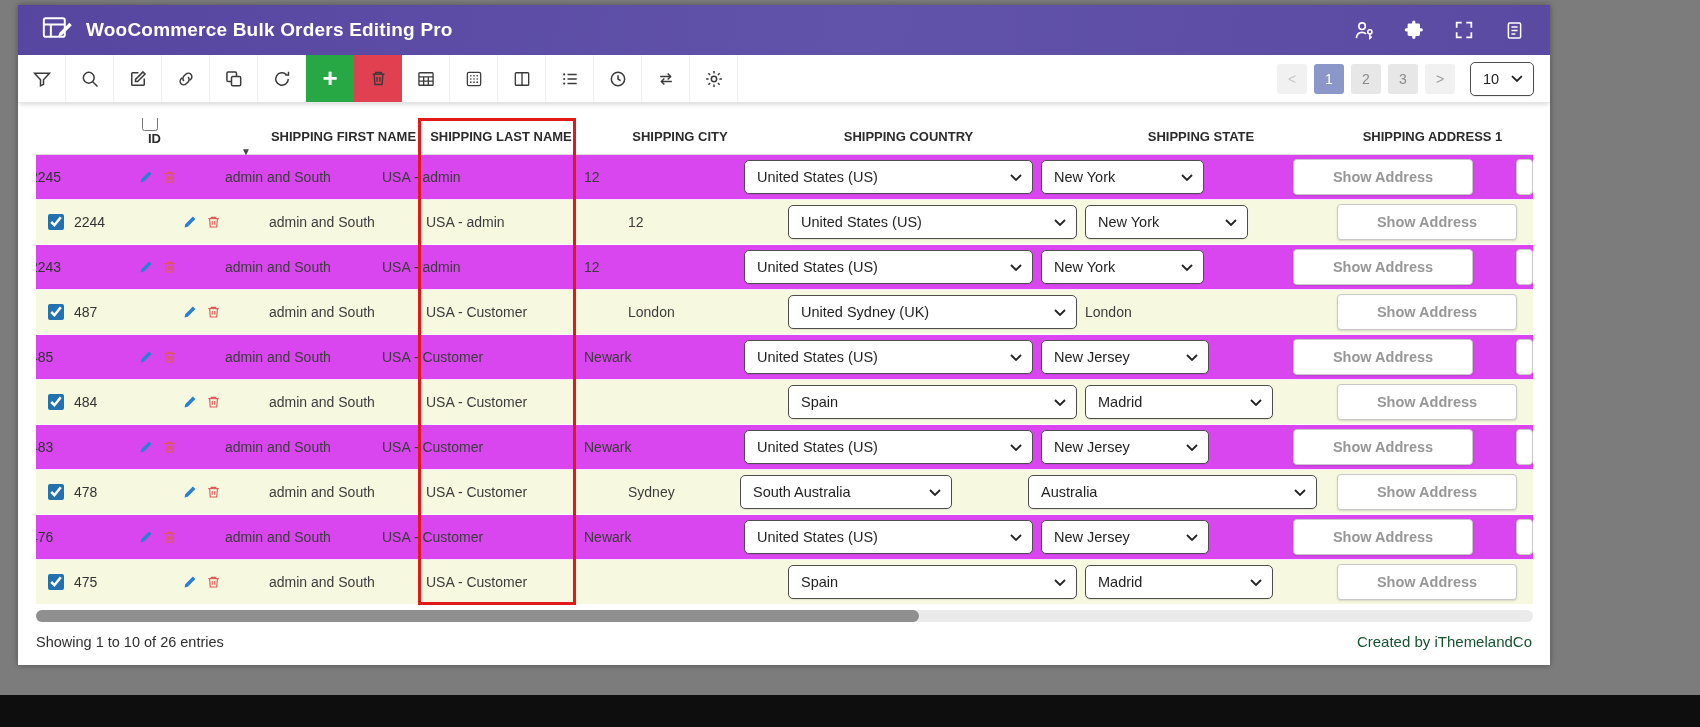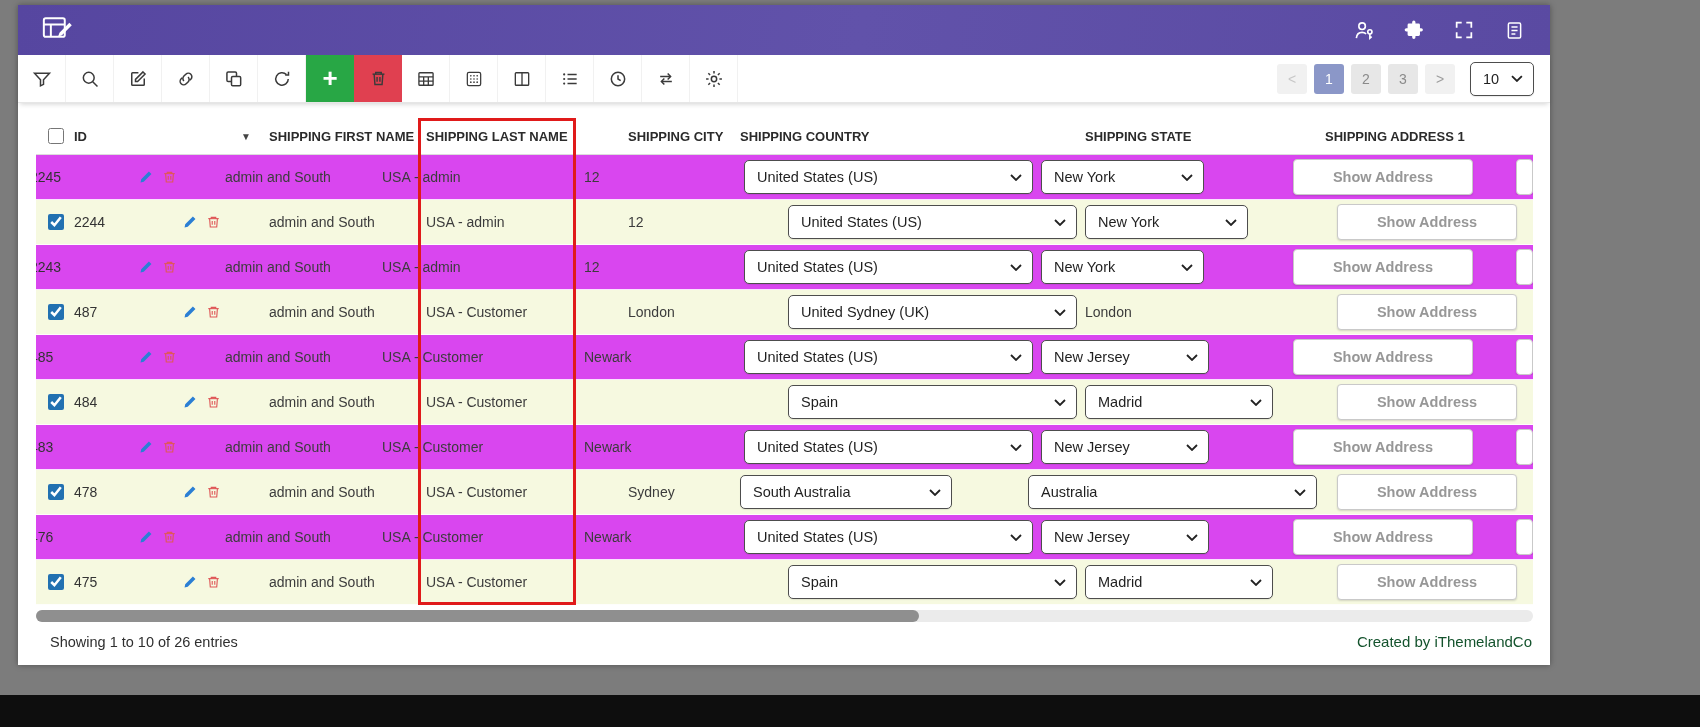--- a/index.html
+++ b/index.html
@@ -44,21 +44,21 @@
   .state-select { min-width:163px; }
 
   
   .table-wrap { margin:15px 18px 0 18px; width:1497px; position:relative; overflow:hidden; }
   .thead { display:flex; height:37px; align-items:center; background:#fff;
     border-bottom:1px solid #dcdcdc; font-size:13px; font-weight:bold; color:#2b2b2b; white-space:nowrap; }
   .th,.td { flex:none; display:flex; align-items:center; }
   .col-id{width:225px;} .col-fn{width:157px;} .col-ln{width:158px;} .col-city{width:112px;margin-left:44px;}
   .col-country{width:345px;} .col-state{width:240px;} .col-addr{width:223px;}
   .col-extra{width:37px; overflow:hidden;}
-  .th { padding-left:8px; }
+  .th { padding-left:8px;flex-direction:column; }
   .col-id.th { padding-left:12px; }
   .sort-ind { margin-left:auto; margin-right:10px; font-size:10px; color:#444; }
   .cb { width:16px; height:16px; accent-color:#2271b1; cursor:pointer; flex:none; }
   .th .cb { margin-right:10px; }
 
   .tr { display:flex; height:45px; align-items:center; border-bottom:1px solid rgba(255,255,255,.85);
     font-size:14px; color:#3c3c3c; white-space:nowrap; }
   .tr.odd { background:#d946ef;justify-content:flex-end; }
   .tr.even { background:#f6f9e0; }
   .td { padding-left:8px; }
@@ -73,39 +73,40 @@
   .extra-btn { margin-left:12px; }
 
   .red-box { position:absolute; left:382px; top:0; width:158px; height:487px;
     border:3px solid #e01a1a; pointer-events:none; z-index:6; }
 
   
   .hscroll { margin:5px 18px 0 18px; width:1497px; height:12px; background:#ebebeb; border-radius:7px; cursor:pointer; }
   .hthumb { width:59%; height:12px; background:#8f8f8f; border-radius:7px; cursor:grab; }
 
   
-  .app-footer { display:flex; justify-content:space-between; align-items:center; padding:11px 18px 15px 32px; }
+  .app-footer { display:flex; justify-content:space-between; align-items:center; padding:11px 18px 15px 18px; }
   .showing { font-size:14.5px; color:#2f2f2f; }
   .credit { font-size:15px; color:#14532d; }
 
   .bottom-strip { position:absolute; left:0; top:695px; width:1700px; height:32px; background:#0e0e0e; }
 </style>
 </head>
 <body>
 
 <div class="app">
 
   <div class="app-header">
     <span class="logo">
       <svg width="32" height="30" viewBox="0 0 26 24" fill="none" stroke="#fff" stroke-width="1.6">
         <rect x="1.5" y="2.5" width="17" height="15" rx="1.5"></rect>
         <path d="M1.5 7.5h17 M7.2 7.5v10"></path>
         <path d="M24.2 8.2l-8 8-3.2 1.2 1.2-3.2 8-8 2 2z" fill="#fff" stroke="none"></path>
       </svg>
     </span>
+    <span class="app-title">WooCommerce Bulk Orders Editing Pro</span>
     <span class="hdr-icons">
       <span class="hic">
         <svg width="23" height="23" viewBox="0 0 24 24" fill="none" stroke="#fff" stroke-width="1.7">
           <circle cx="9.5" cy="7.5" r="3.4"></circle>
           <path d="M3.5 20c.4-3.8 2.9-6 6-6 1.7 0 3.1.6 4.2 1.6"></path>
           <circle cx="17.6" cy="13.4" r="2.2"></circle>
           <path d="M17.6 15.6V20l1.9-1.6"></path>
         </svg>
       </span>
       <span class="hic">

